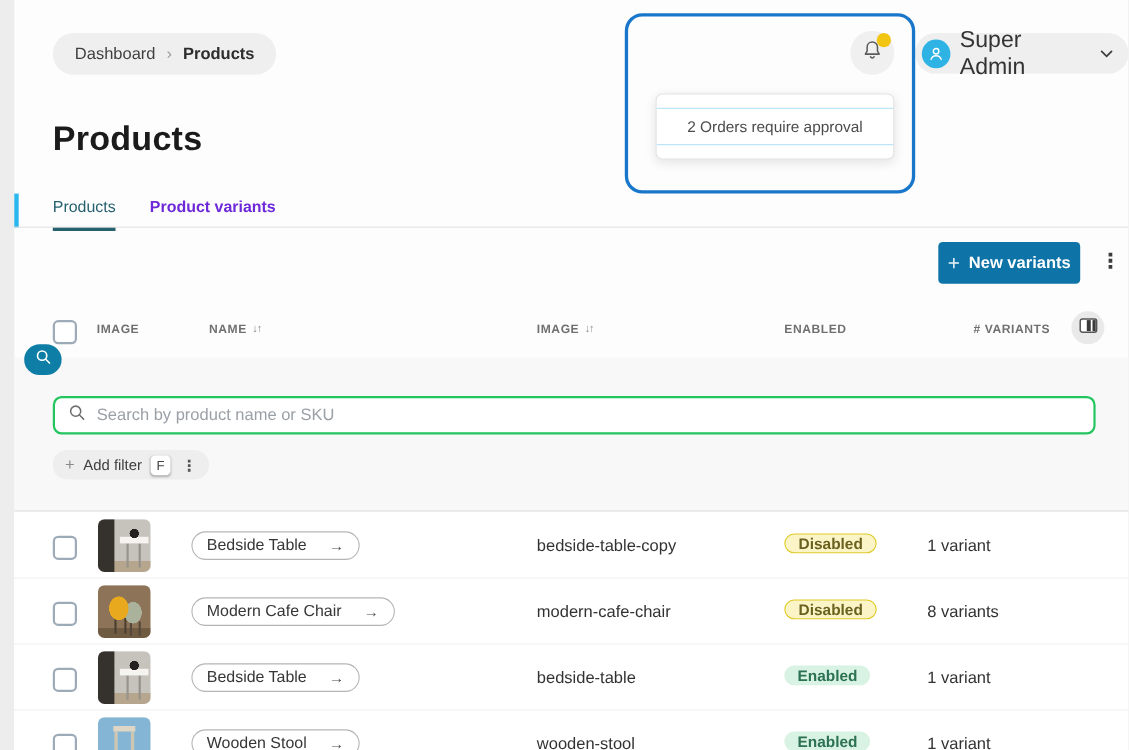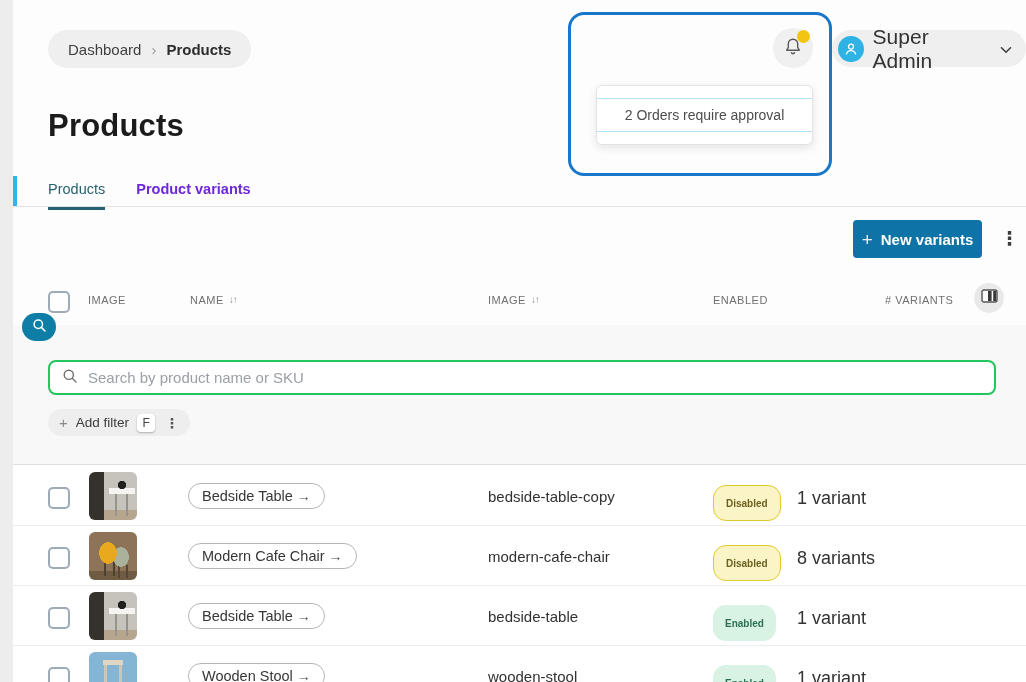--- a/index.html
+++ b/index.html
@@ -39,21 +39,21 @@
   
   .new-product-btn{position:absolute;left:853px;top:220px;width:129px;height:38px;background:#0e73a6;border:none;
     border-radius:4px;color:#fff;font-size:15px;font-weight:bold;display:flex;align-items:center;justify-content:center;
     gap:8px;font-family:inherit;cursor:pointer;}
   .new-product-btn .plus{font-weight:normal;font-size:19px;line-height:1;opacity:.9;}
   .kebab{color:#3c3c3c;font-size:19px;font-weight:bold;line-height:1;cursor:pointer;letter-spacing:0;}
   .toolbar-kebab{position:absolute;left:1000px;top:229px;}
   
   .checkbox{width:18px;height:18px;border:2px solid #9dabb9;border-radius:5px;background:#fff;cursor:pointer;}
   .head-cb{position:absolute;left:48px;top:291px;}
-  .th{position:absolute;top:294px;font-size:11px;font-weight:normal;color:#707070;letter-spacing:.5px;display:flex;gap:5px;}
+  .th{position:absolute;top:294px;font-size:11px;font-weight:bold;color:#707070;letter-spacing:.5px;display:flex;gap:5px;}
   .sort{font-size:10px;color:#8f8f8f;letter-spacing:-1px;cursor:pointer;}
   .col-btn{position:absolute;left:974px;top:283px;width:30px;height:30px;border-radius:50%;background:#e9e9e9;
     display:flex;align-items:center;justify-content:center;cursor:pointer;}
   
   .fab-search{position:absolute;left:22px;top:313px;width:34px;height:28px;border-radius:14px;background:#0e7ea6;
     display:flex;align-items:center;justify-content:center;z-index:20;cursor:pointer;}
   
   .filter-panel{position:absolute;left:13px;top:325px;width:1013px;height:139px;background:#f8f8f8;border-bottom:1px solid #e0e0e0;}
   .search-box{position:absolute;left:48px;top:360px;width:948px;height:35px;background:#fff;border:2px solid #22c55e;
     border-radius:8px;display:flex;align-items:center;gap:8px;padding:0 12px;box-sizing:border-box;}
@@ -64,29 +64,29 @@
   .add-filter .plus{color:#8a8a8a;font-size:15px;}
   .add-filter .lbl{font-size:13.5px;color:#3c3c3c;}
   .key-badge{width:18px;height:18px;background:#fff;border-radius:4px;box-shadow:0 1px 2px rgba(0,0,0,.28);
     display:flex;align-items:center;justify-content:center;font-size:12px;color:#444;}
   .add-filter .kebab{font-size:14px;color:#555;margin-left:2px;}
   
   .rows{position:absolute;left:13px;top:466px;width:1013px;}
   .row{position:relative;height:60px;border-bottom:1px solid #ececec;background:#fff;box-sizing:border-box;cursor:pointer;}
   .row .checkbox{position:absolute;left:35px;top:21px;}
   .thumb{position:absolute;left:76px;top:6px;width:48px;height:48px;border-radius:6px;background-repeat:no-repeat;}
-  .name-pill{position:absolute;left:175px;top:17px;height:26px;border:1px solid #b5b5b5;border-radius:15px;
-    display:flex;align-items:center;gap:4px;padding:0 13px;font-size:14.5px;color:#363636;background:#fff;box-sizing:border-box;}
+  .name-pill{position:absolute;left:161px;top:17px;height:26px;border:1px solid #b5b5b5;border-radius:15px;
+    display:flex;align-items:center;gap:20px;padding:0 13px;font-size:14.5px;color:#363636;background:#fff;box-sizing:border-box;}
   .name-pill .arrow{color:#4a4a4a;font-size:14px;}
   .slug{position:absolute;left:475px;top:22px;font-size:15px;color:#323232;}
-  .badge{position:absolute;left:700px;top:19px;height:36px;border-radius:13px;display:flex;align-items:center;
-    padding:0 12px;font-size:10px;font-weight:bold;box-sizing:border-box;}
+  .badge{position:absolute;left:700px;top:19px;height:18px;border-radius:13px;display:flex;align-items:center;
+    padding:0 12px;font-size:14px;font-weight:bold;box-sizing:border-box;}
   .badge.disabled{background:#fbf4c6;border:1px solid #dfca26;color:#6a611e;}
   .badge.enabled{background:#d8f2e3;color:#2b7152;}
-  .variants{position:absolute;left:784px;top:22px;font-size:18px;color:#323232;}
+  .variants{position:absolute;left:830px;top:22px;font-size:15px;color:#323232;}
   
   .img-bedside{background-color:#c6c3bc;background-image:
       radial-gradient(circle at 5px 5px,#22211f 58%,transparent 62%),
       linear-gradient(#f6f4f0,#f6f4f0),
       linear-gradient(#98938b,#98938b),
       linear-gradient(#96918a,#96918a),
       linear-gradient(90deg,#35322e,#35322e),
       linear-gradient(#b5a68d,#b5a68d);
     background-size:10px 10px,26px 6px,2px 22px,2px 22px,15px 100%,100% 10px;
     background-position:28px 8px,20px 16px,26px 22px,37px 22px,0 0,0 100%;}

